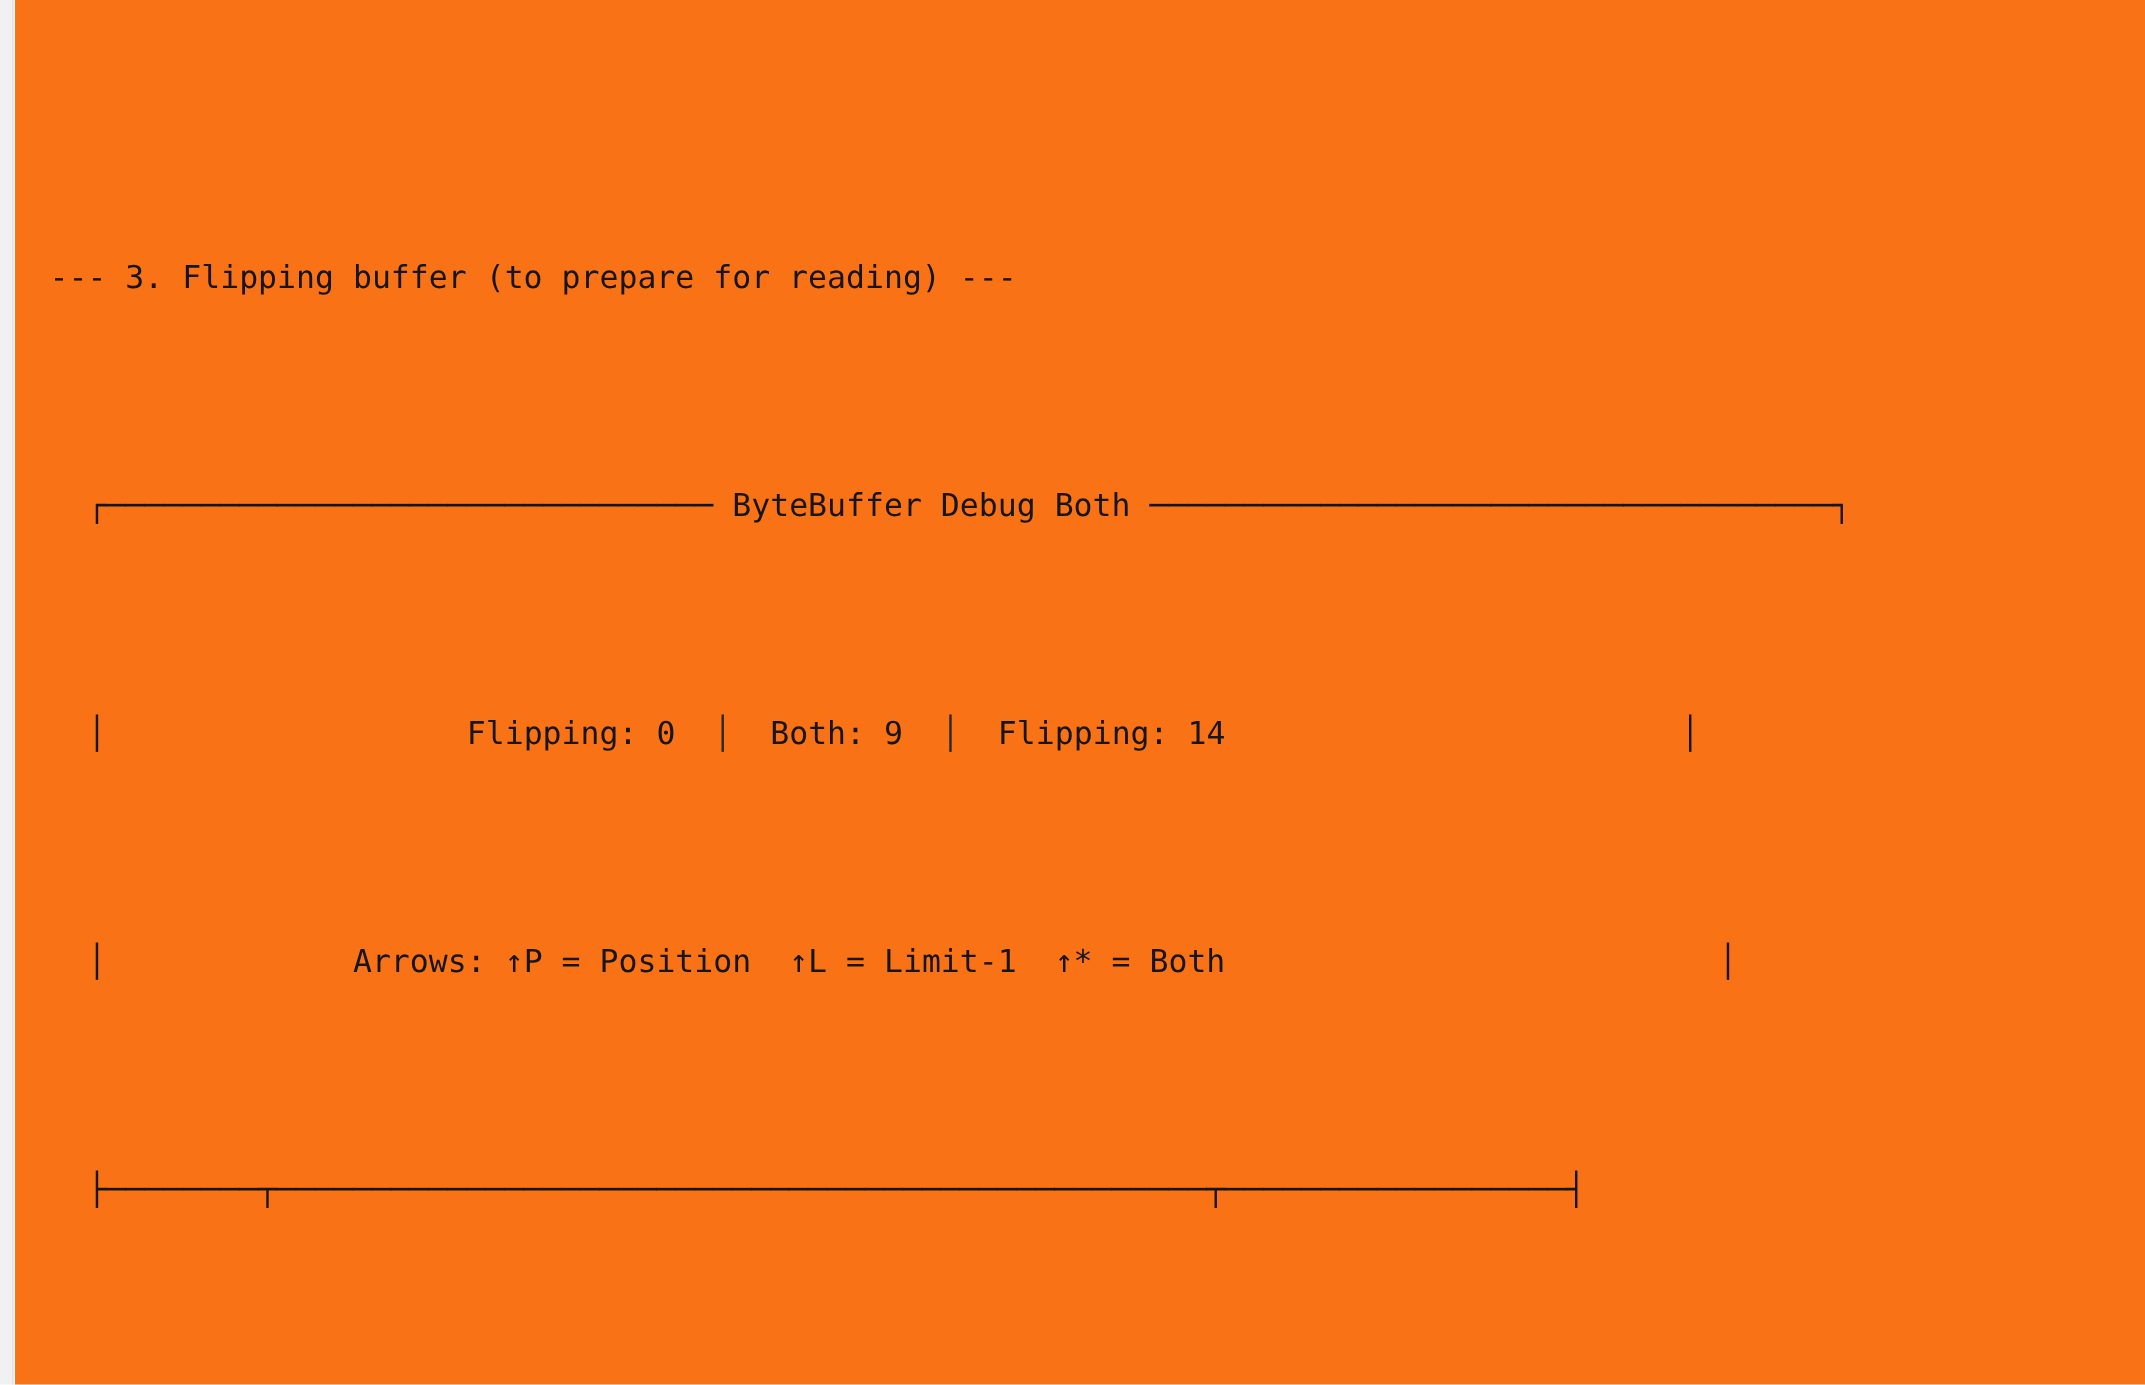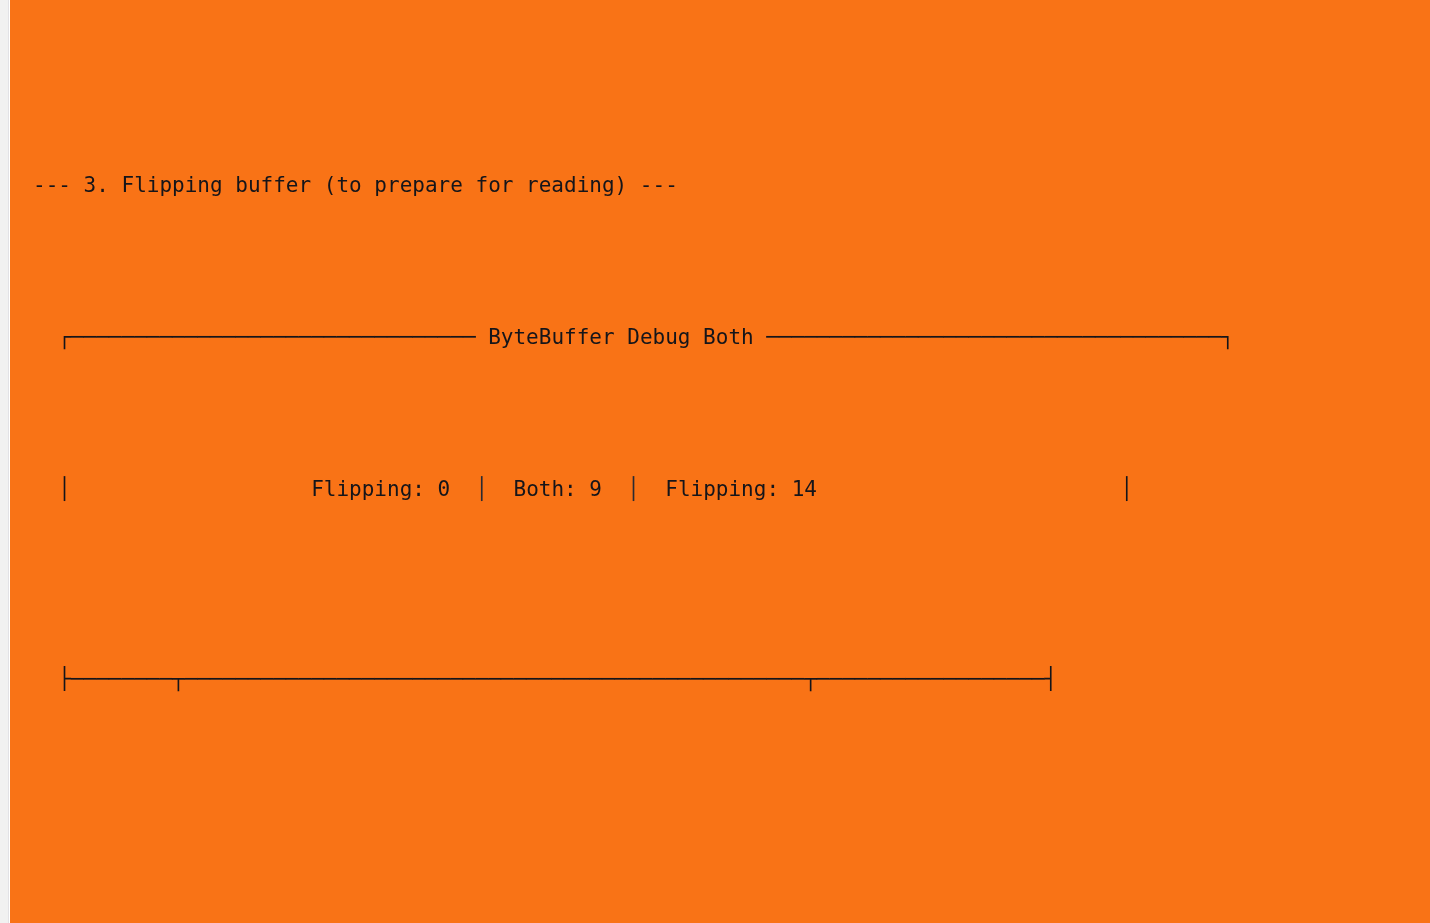--- a/index.html
+++ b/index.html
@@ -60,20 +60,21 @@
 <div class="console">
   <div class="term">
 
     
     <span class="line">--- 3. Flipping buffer (to prepare for reading) ---</span>
 
     <span class="line">  <span>┌──────────────────────────────── </span><span>ByteBuffer Debug Both</span><span> ────────────────────────────────────┐</span></span>
 
     <span class="line">  │                   <span>Flipping:</span> <span>0</span><span class="sep">  │  </span><span>Both:</span> <span>9</span><span class="sep">  │  </span><span>Flipping:</span> <span>14</span>                        │</span>
 
+    <span class="line">  │             <span>Arrows: ↑P = Position  ↑L = Limit-1  ↑* = Both</span>                          │</span>
 
     <span class="line">  ├────────┬─────────────────────────────────────────────────┬──────────────────┤</span>
 
     
 
     
 
     
 
     

